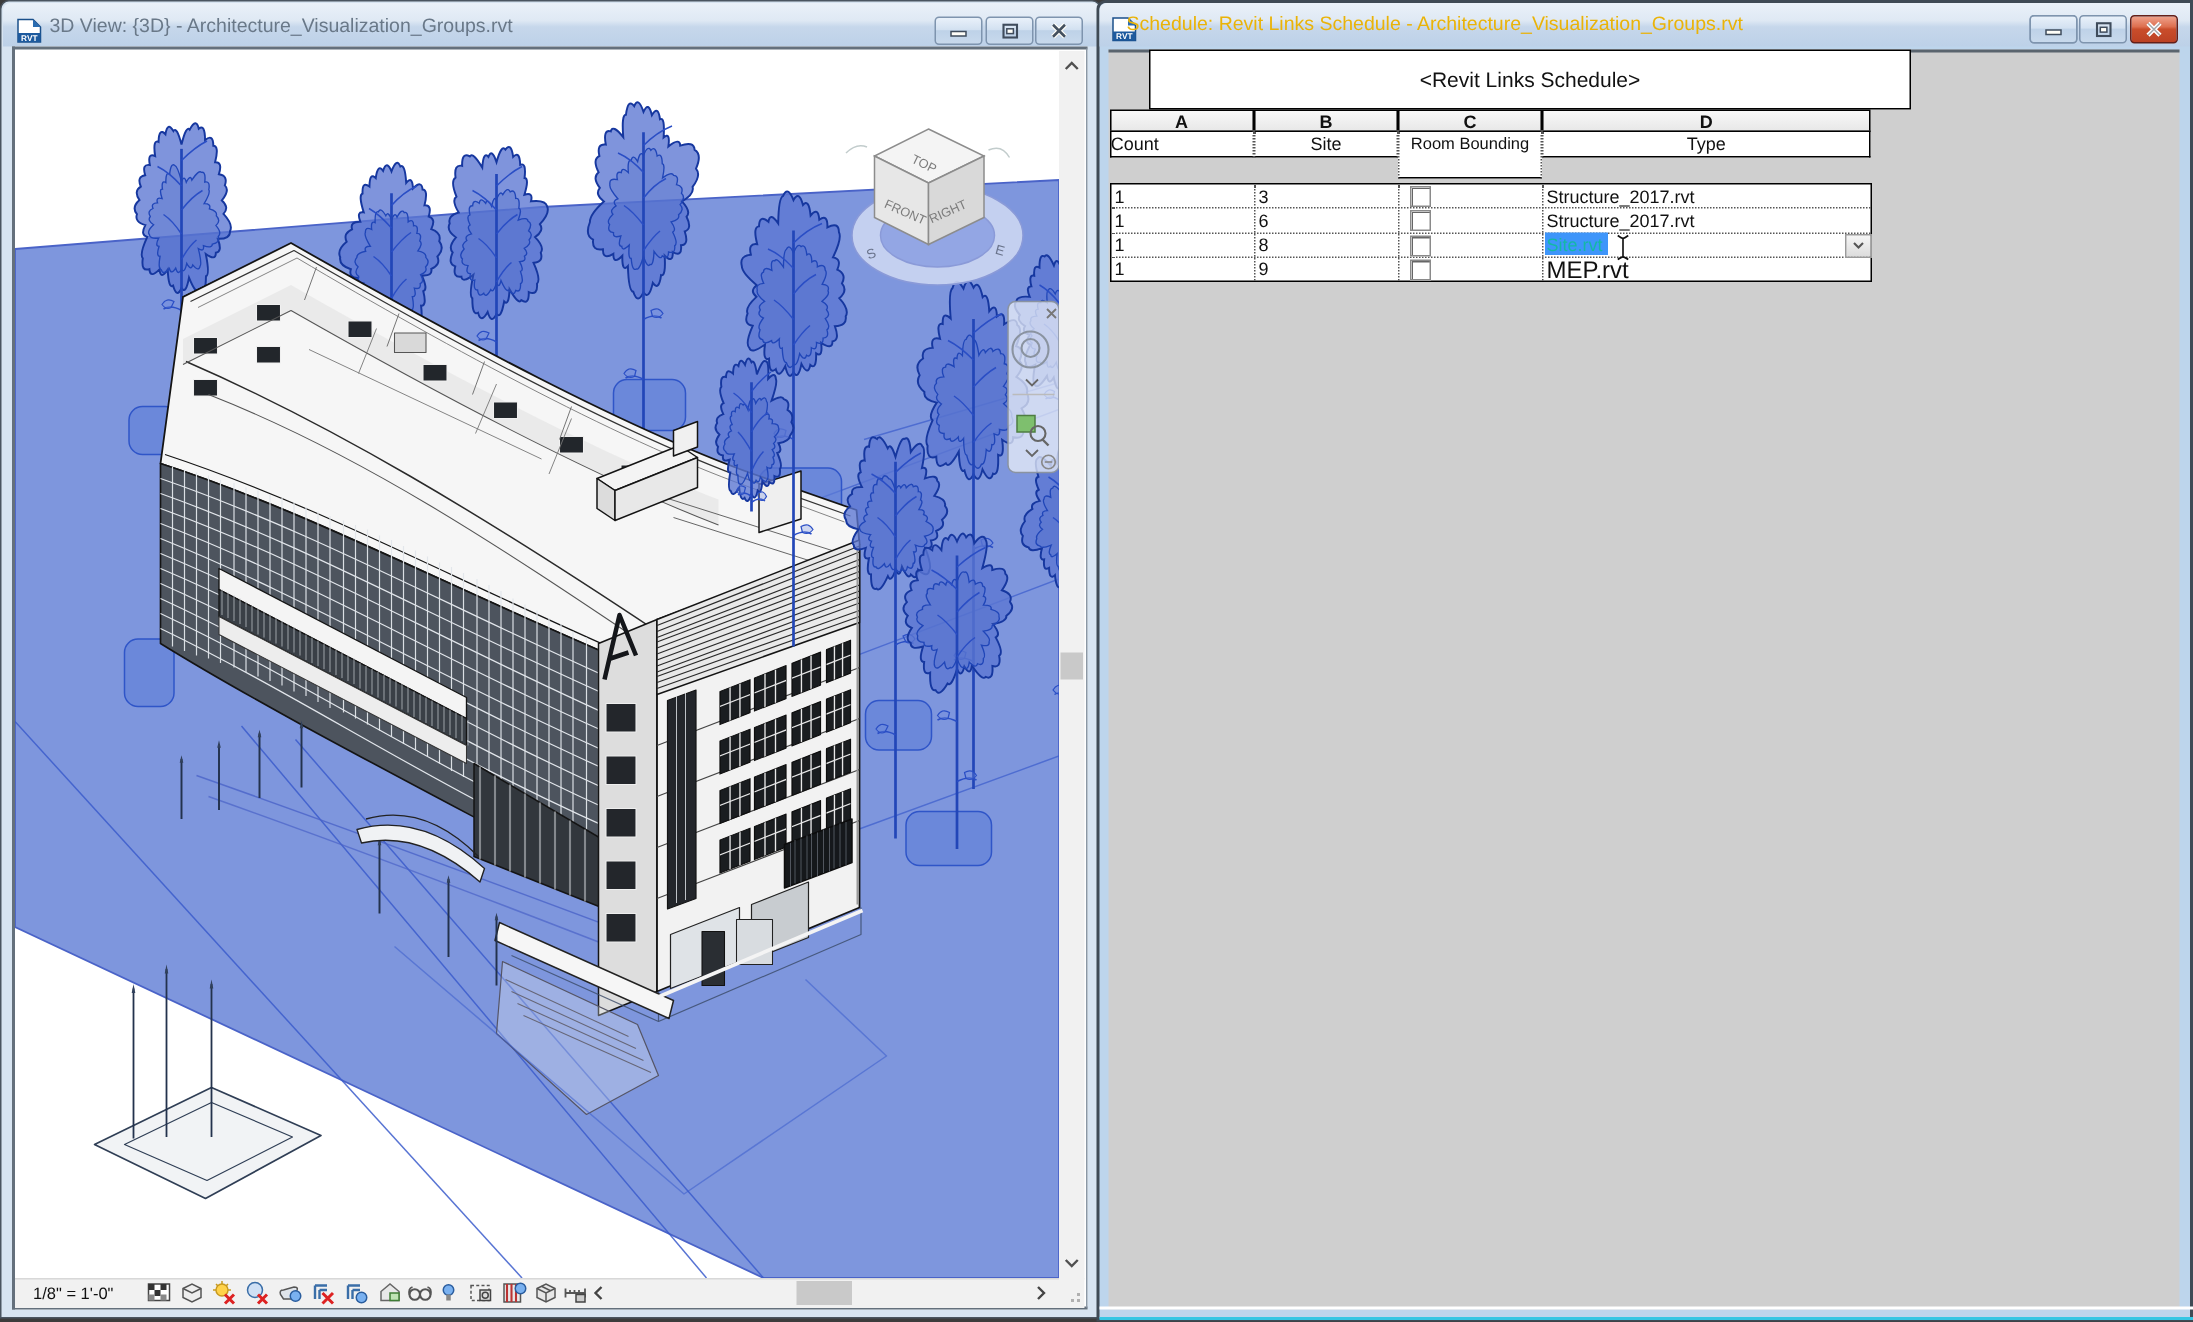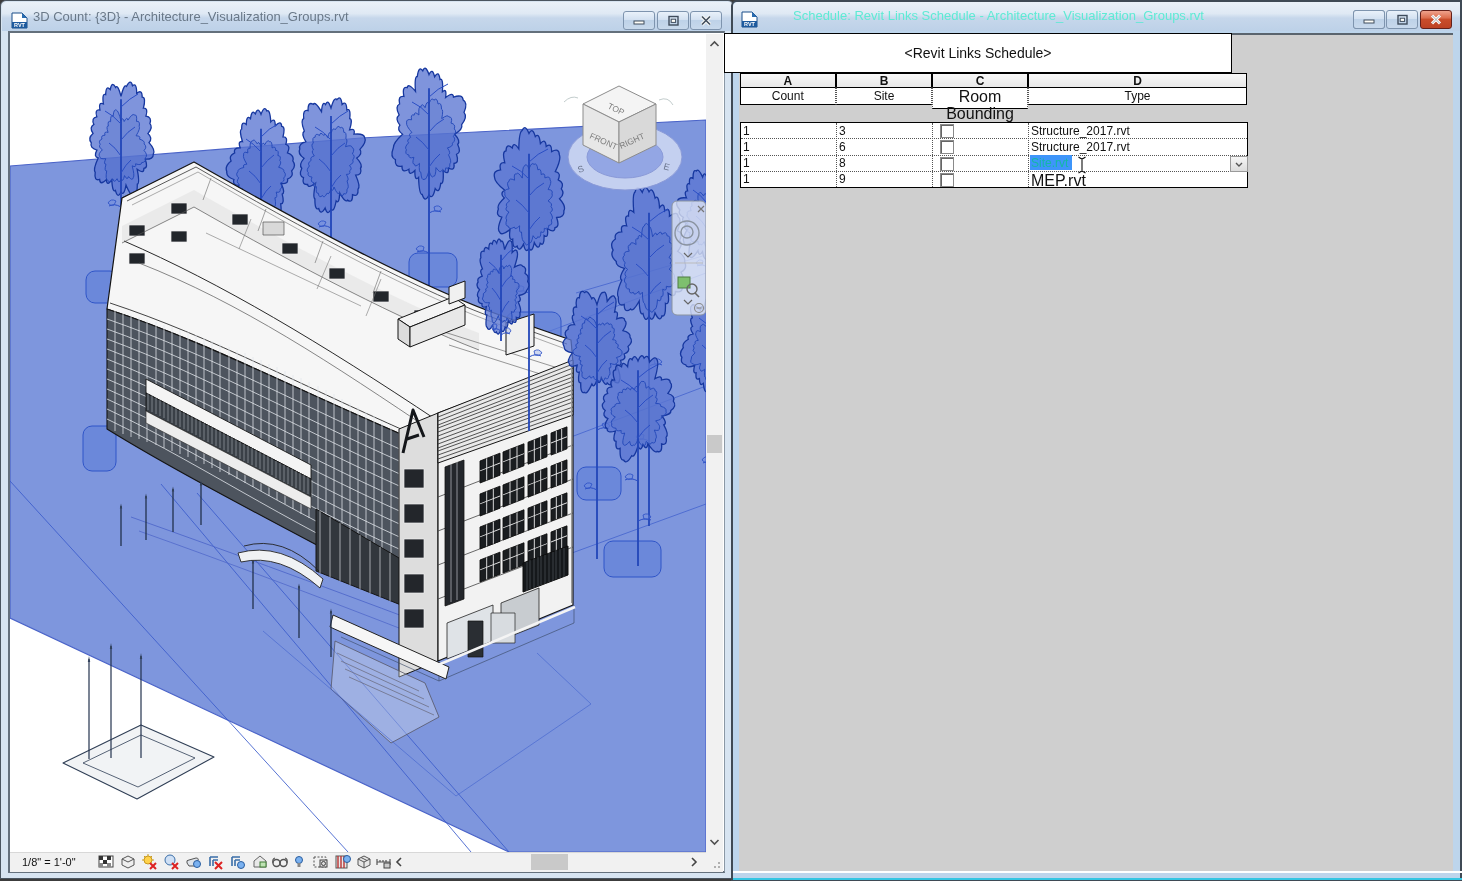--- a/index.html
+++ b/index.html
@@ -1,21 +1,21 @@
 <!DOCTYPE html>
 <html><head><meta charset="utf-8"><style>*{margin:0;padding:0} body{width:1462px;height:881px;position:relative;overflow:hidden;background:#3c3c3c;font-family:"Liberation Sans",sans-serif;color:#111}.tgrad{background:linear-gradient(#eaf1f9 0%,#dfe9f4 40%,#c6d7eb 55%,#bdd1e8 100%);}</style></head><body>
 <div style="position:absolute;left:0px;top:0px;width:734px;height:879px;border:1px solid #4a5560;border-radius:6px 6px 0 0;background:#d7e4f1;box-sizing:border-box">
     <div class="tgrad" style="position:absolute;left:1px;top:1px;width:731px;height:29px;border-radius:5px 5px 0 0"></div>
     <svg width="17" height="17" viewBox="0 0 17 17" style="position:absolute;left:10px;top:11px">
 <path d="M1,1 h10 l5,5 v10 h-15 z" fill="#fff" stroke="#1a4f8a" stroke-width="1"></path>
 <path d="M11,1 l5,5 h-5 z" fill="#2a6cb0"></path>
 <rect x="1" y="10" width="15" height="6" fill="#1d5a9e"></rect>
 <text x="8.5" y="15.2" font-family="Liberation Sans" font-size="5.5" font-weight="bold" fill="#fff" text-anchor="middle">RVT</text>
 </svg>
-    <div style="position:absolute;left:32px;top:8px;font-size:13px;color:#697888">3D Count: {3D} - Architecture_Visualization_Groups.rvt</div>
+    <div style="position:absolute;left:32px;top:8px;font-size:13px;color:#697888">3D View: {3D} - Architecture_Visualization_Groups.rvt</div>
     <div style="position:absolute;left:622px;top:10px;width:30px;height:17px;border-radius:3px;border:1px solid #7e94ae;background:linear-gradient(#e9f1fa 0%,#d3e1f1 45%,#bed2e8 50%,#c8d9ec 100%);"><svg width="30" height="17">
         <rect x="10" y="9" width="10" height="3" fill="#fffef8" stroke="#3f4c5c" stroke-width="1"></rect>
       </svg></div>
     <div style="position:absolute;left:655.5px;top:10px;width:30px;height:17px;border-radius:3px;border:1px solid #7e94ae;background:linear-gradient(#e9f1fa 0%,#d3e1f1 45%,#bed2e8 50%,#c8d9ec 100%);"><svg width="30" height="17">
         <rect x="11" y="4.5" width="9" height="8.5" fill="none" stroke="#3f4c5c" stroke-width="1.4"></rect>
         <rect x="13.2" y="7.2" width="4.4" height="3.2" fill="#fffef8" stroke="#3f4c5c" stroke-width="1"></rect>
       </svg></div>
     <div style="position:absolute;left:689px;top:10px;width:30px;height:17px;border-radius:3px;border:1px solid #7e94ae;background:linear-gradient(#e9f1fa 0%,#d3e1f1 45%,#bed2e8 50%,#c8d9ec 100%);"><svg width="30" height="17">
         <path d="M11,4.5 L19,12.5 M19,4.5 L11,12.5" stroke="#fffef8" stroke-width="3.4"></path>
         <path d="M11,4.5 L19,12.5 M19,4.5 L11,12.5" stroke="#43505f" stroke-width="1.7"></path>
@@ -602,21 +602,21 @@
   </div>
 <div style="position:absolute;left:731px;top:0px;width:731px;height:881px;border:2px solid #3f4a55;border-radius:6px 0 0 0;background:#bdd5ec;box-sizing:border-box">
     <div class="tgrad" style="position:absolute;left:0px;top:0px;width:727px;height:29px;border-radius:5px 0 0 0"></div>
   </div>
 <svg width="17" height="17" viewBox="0 0 17 17" style="position:absolute;left:741px;top:11px">
 <path d="M1,1 h10 l5,5 v10 h-15 z" fill="#fff" stroke="#1a4f8a" stroke-width="1"></path>
 <path d="M11,1 l5,5 h-5 z" fill="#2a6cb0"></path>
 <rect x="1" y="10" width="15" height="6" fill="#1d5a9e"></rect>
 <text x="8.5" y="15.2" font-family="Liberation Sans" font-size="5.5" font-weight="bold" fill="#fff" text-anchor="middle">RVT</text>
 </svg>
-<div style="position:absolute;left:793px;top:8px;font-size:13px;color:#5eead4">Schedule: Revit Links Schedule - Architecture_Visualization_Groups.rvt</div>
+<div style="position:absolute;left:751px;top:8px;font-size:13px;color:#eab308">Schedule: Revit Links Schedule - Architecture_Visualization_Groups.rvt</div>
 <div style="position:absolute;left:0;top:0">
     <div style="position:absolute;left:1352.5px;top:10px;width:30px;height:17px;border-radius:3px;border:1px solid #7e94ae;background:linear-gradient(#e9f1fa 0%,#d3e1f1 45%,#bed2e8 50%,#c8d9ec 100%);"><svg width="30" height="17">
         <rect x="10" y="9" width="10" height="3" fill="#fffef8" stroke="#3f4c5c" stroke-width="1"></rect>
       </svg></div>
   </div>
 <div style="position:absolute;left:0;top:0">
     <div style="position:absolute;left:1352.5px;top:10px;width:30px;height:17px;border-radius:3px;border:1px solid #7e94ae;background:linear-gradient(#e9f1fa 0%,#d3e1f1 45%,#bed2e8 50%,#c8d9ec 100%);"><svg width="30" height="17">
         <rect x="10" y="9" width="10" height="3" fill="#fffef8" stroke="#3f4c5c" stroke-width="1"></rect>
       </svg></div>
     <div style="position:absolute;left:1386px;top:10px;width:30px;height:17px;border-radius:3px;border:1px solid #7e94ae;background:linear-gradient(#e9f1fa 0%,#d3e1f1 45%,#bed2e8 50%,#c8d9ec 100%);"><svg width="30" height="17">
@@ -624,28 +624,28 @@
         <rect x="13.2" y="7.2" width="4.4" height="3.2" fill="#fffef8" stroke="#3f4c5c" stroke-width="1"></rect>
       </svg></div>
     <div style="position:absolute;left:1419.5px;top:10px;width:30px;height:17px;border-radius:3px;border:1px solid #63201a;background:linear-gradient(#efa28c 0%,#dd6f4f 40%,#c94d2b 50%,#bc4224 100%);"><svg width="30" height="17">
         <path d="M11,4.5 L19,12.5 M19,4.5 L11,12.5" stroke="#fff" stroke-width="3"></path>
         <path d="M11,4.5 L19,12.5 M19,4.5 L11,12.5" stroke="#3a3f46" stroke-width="1" opacity="0.45"></path>
       </svg></div>
   </div>
 <div style="position:absolute;left:739px;top:33px;width:714px;height:838px;background:#cfcfcf;border-top:2px solid #5a646e"></div>
 <div style="position:absolute;left:733px;top:871px;width:729px;height:1.5px;background:#fff"></div>
 <div style="position:absolute;left:733px;top:878px;width:729px;height:2px;background:#35c6e3"></div>
-<div style="position:absolute;left:724px;top:33px;width:508px;height:39.5px;background:#fff;border:1px solid #000;box-sizing:border-box;text-align:center;font-size:14px;line-height:39px">&lt;Revit Links Schedule&gt;</div>
+<div style="position:absolute;left:766px;top:33px;width:508px;height:39.5px;background:#fff;border:1px solid #000;box-sizing:border-box;text-align:center;font-size:14px;line-height:39px">&lt;Revit Links Schedule&gt;</div>
 <div style="position:absolute;left:739.5px;top:72.5px;width:96.5px;height:15.5px;background:linear-gradient(#f8f8f8,#e8e8e8);border:1px solid #000;box-sizing:border-box;text-align:center;font-size:12px;font-weight:bold;line-height:15px">A</div>
 <div style="position:absolute;left:836px;top:72.5px;width:96px;height:15.5px;background:linear-gradient(#f8f8f8,#e8e8e8);border:1px solid #000;box-sizing:border-box;text-align:center;font-size:12px;font-weight:bold;line-height:15px">B</div>
 <div style="position:absolute;left:932px;top:72.5px;width:96px;height:15.5px;background:linear-gradient(#f8f8f8,#e8e8e8);border:1px solid #000;box-sizing:border-box;text-align:center;font-size:12px;font-weight:bold;line-height:15px">C</div>
 <div style="position:absolute;left:1028px;top:72.5px;width:219px;height:15.5px;background:linear-gradient(#f8f8f8,#e8e8e8);border:1px solid #000;box-sizing:border-box;text-align:center;font-size:12px;font-weight:bold;line-height:15px">D</div>
-<div style="position:absolute;left:739.5px;top:87px;width:96.5px;height:18px;background:#fff;border-top:1px solid #000;border-bottom:1px solid #000;border-left:1px solid #000;border-right:1px dotted #555;box-sizing:border-box;text-align:center;font-size:12px;line-height:17px">Count</div>
+<div style="position:absolute;left:739.5px;top:87px;width:96.5px;height:18px;background:#fff;border-top:1px solid #000;border-bottom:1px solid #000;border-left:1px solid #000;border-right:1px dotted #555;box-sizing:border-box;text-align:left;font-size:12px;line-height:17px">Count</div>
 <div style="position:absolute;left:836px;top:87px;width:96px;height:18px;background:#fff;border-top:1px solid #000;border-bottom:1px solid #000;border-left:1px dotted #555;border-right:1px dotted #555;box-sizing:border-box;text-align:center;font-size:12px;line-height:17px">Site</div>
-<div style="position:absolute;left:932px;top:87px;width:96px;height:22px;background:#fff;border-top:1px solid #000;border-bottom:1px solid #000;border-left:1px dotted #555;border-right:1px dotted #555;box-sizing:border-box;text-align:center;font-size:16px;line-height:17px">Room Bounding</div>
+<div style="position:absolute;left:932px;top:87px;width:96px;height:32px;background:#fff;border-top:1px solid #000;border-bottom:1px solid #000;border-left:1px dotted #555;border-right:1px dotted #555;box-sizing:border-box;text-align:center;font-size:11px;line-height:17px">Room Bounding</div>
 <div style="position:absolute;left:1028px;top:87px;width:219px;height:18px;background:#fff;border-top:1px solid #000;border-bottom:1px solid #000;border-left:1px dotted #555;border-right:1px solid #000;box-sizing:border-box;text-align:center;font-size:12px;line-height:17px">Type</div>
 <div style="position:absolute;left:739.5px;top:122px;width:508px;height:66px;background:#fff;border:1px solid #000;box-sizing:border-box"></div>
 <div style="position:absolute;left:740.5px;top:138.3px;width:506px;height:0;border-top:1px dotted #555"></div>
 <div style="position:absolute;left:740.5px;top:154.6px;width:506px;height:0;border-top:1px dotted #555"></div>
 <div style="position:absolute;left:740.5px;top:170.9px;width:506px;height:0;border-top:1px dotted #555"></div>
 <div style="position:absolute;left:836px;top:123px;width:0;height:64px;border-left:1px dotted #555"></div>
 <div style="position:absolute;left:932px;top:123px;width:0;height:64px;border-left:1px dotted #555"></div>
 <div style="position:absolute;left:1028px;top:123px;width:0;height:64px;border-left:1px dotted #555"></div>
 <div style="position:absolute;left:743px;top:123.5px;font-size:12px">1</div>
 <div style="position:absolute;left:839px;top:123.5px;font-size:12px">3</div>

